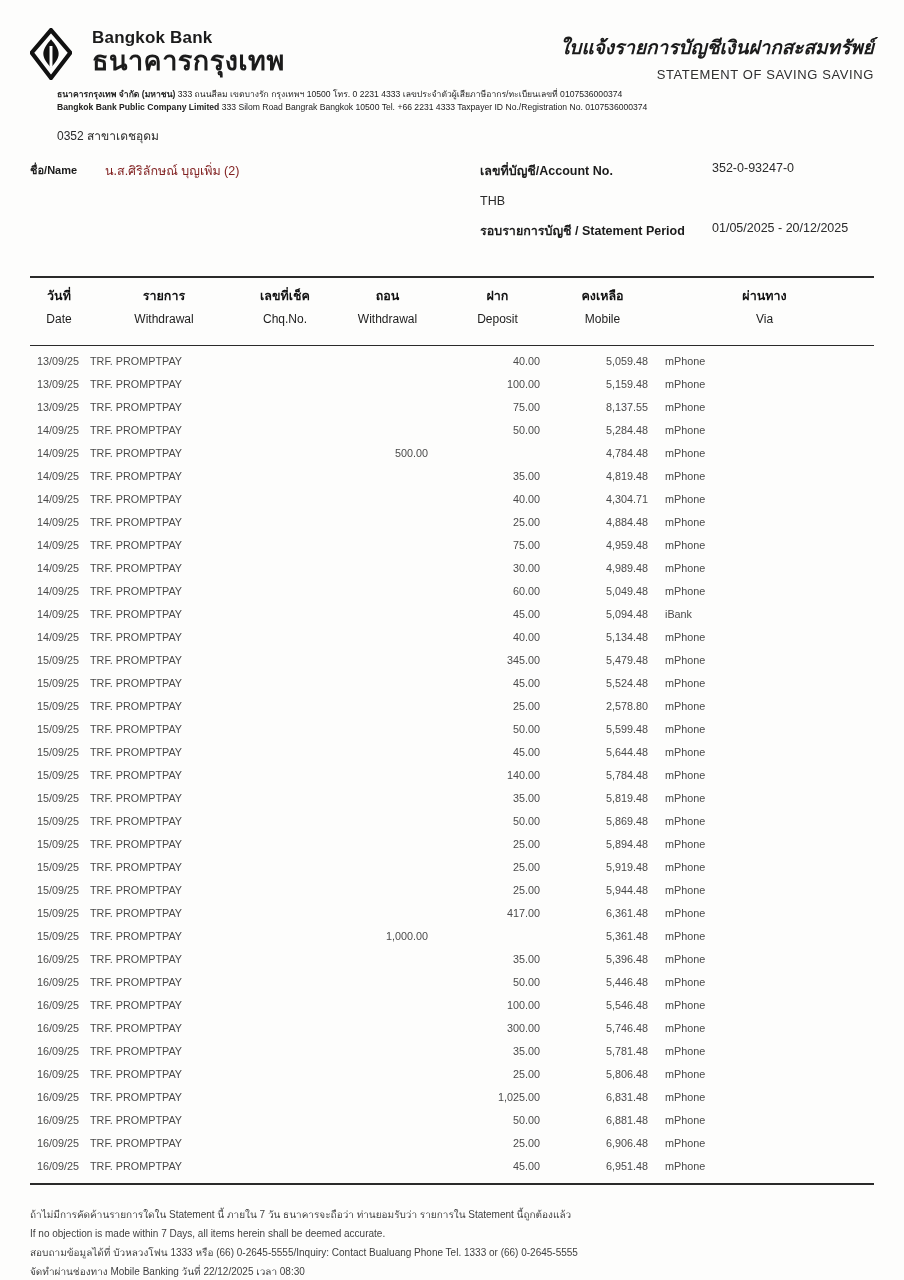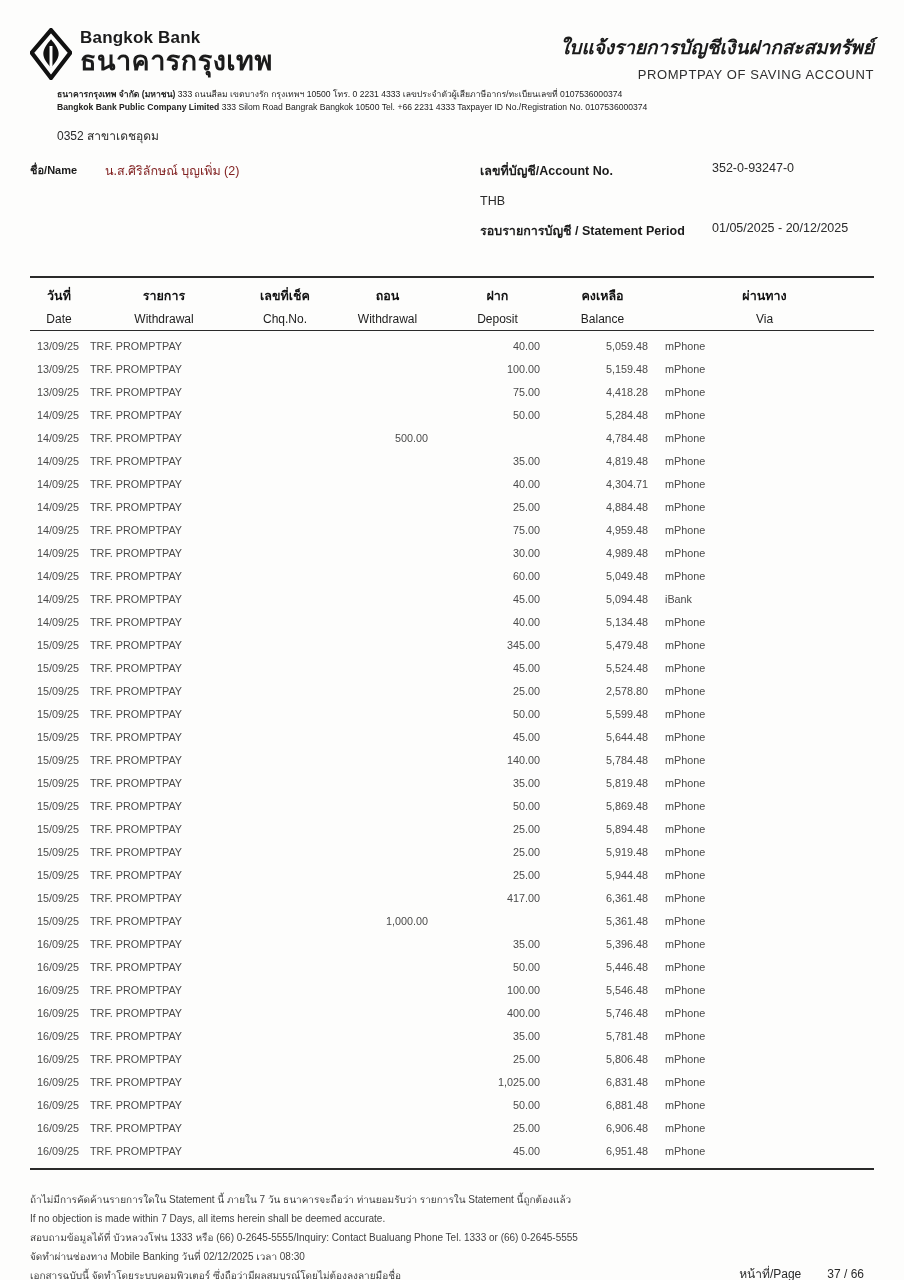--- a/index.html
+++ b/index.html
@@ -4,21 +4,21 @@
 <style>
   * { margin: 0; padding: 0; box-sizing: border-box; }
   html, body { background: #e8e8e8; }
   body { font-family: "Liberation Sans", sans-serif; }
   .page {
     width: 904px; height: 1280px; background: #fdfdfc; margin: 0 auto;
     position: relative; color: #1b1b1b; overflow: hidden;
   }
   
   .hdr { padding: 26px 30px 0 30px; display: flex; justify-content: space-between; align-items: flex-start; }
-  .brand { display: flex; align-items: flex-start; gap: 8px; }
+  .brand { display: flex; align-items: flex-start; gap: 20px; }
   .logo-box { width: 42px; height: 52px; margin-top: 2px; }
   .brand-names { display: flex; flex-direction: column; line-height: 1.05; }
   .bank-en { font-size: 17px; font-weight: bold; letter-spacing: 0.2px; margin-top: 3px; }
   .bank-th { font-size: 27px; font-weight: bold; letter-spacing: 0.5px; }
   .doc-titles { text-align: right; padding-top: 6px; }
   .doc-title-th { font-size: 19px; font-weight: bold; font-style: italic; }
   .doc-title-en { font-size: 13px; color: #2e2e2e; letter-spacing: 0.6px; margin-top: 5px; }
   .addr { margin: 6px 30px 0 57px; font-size: 8.6px; color: #222; line-height: 1.5; }
   .addr .lead { font-weight: bold; }
   .branch { margin: 12px 30px 0 57px; font-size: 12px; color: #2a2a2a; }
@@ -26,21 +26,21 @@
   .acct { margin: 16px 30px 0 30px; display: flex; }
   .acct-left { width: 450px; display: flex; }
   .acct-left .lbl { font-weight: bold; font-size: 11px; width: 75px; }
   .acct-left .val { font-size: 12.5px; color: #7f1d1d; }
   .acct-right { flex: 1; }
   .acct-row { display: flex; margin-bottom: 13px; }
   .acct-row .lbl { font-weight: bold; font-size: 12.5px; width: 232px; }
   .acct-row .val { font-size: 12.5px; color: #2a2a2a; }
   
   .tbl { margin: 22px 30px 0 30px; border-top: 2px solid #2a2a2a; border-bottom: 2px solid #2a2a2a; }
-  .thead { border-bottom: 1.5px solid #2a2a2a; padding: 8px 0 4px 0; }
+  .thead { border-bottom: 1.5px solid #2a2a2a; padding: 8px 0 19px 0; }
   .tgrid { display: grid; grid-template-columns: 58px 152px 90px 115px 105px 105px 1fr; align-items: center; }
   .th { text-align: center; }
   .th .th-th { font-size: 12.5px; font-weight: bold; color: #111; }
   .th .th-en { font-size: 12px; color: #1c1c1c; margin-top: 6px; }
   .trow { height: 23px; }
   .tcell { font-size: 10.8px; color: #4a4a4a; white-space: nowrap; overflow: hidden; }
   .tcell.c0 { padding-left: 7px; }
   .tcell.c1 { padding-left: 2px; }
   .tcell.c2 { text-align: center; }
   .tcell.c3 { text-align: right; padding-right: 17px; }
@@ -69,21 +69,21 @@
           <path d="M50 42 L50 94" stroke="#fdfdfc" stroke-width="7"></path>
         </svg>
       </div>
       <div class="brand-names">
         <span class="bank-en">Bangkok Bank</span>
         <span class="bank-th">ธนาคารกรุงเทพ</span>
       </div>
     </div>
     <div class="doc-titles">
       <div class="doc-title-th">ใบแจ้งรายการบัญชีเงินฝากสะสมทรัพย์</div>
-      <div class="doc-title-en">PROMPTPAY OF SAVING ACCOUNT</div>
+      <div class="doc-title-en">STATEMENT OF SAVING SAVING</div>
     </div>
   </div>
 
   <div class="addr">
     <div>
       <span class="lead">ธนาคารกรุงเทพ จำกัด (มหาชน)</span><span> 333 ถนนสีลม เขตบางรัก กรุงเทพฯ 10500 โทร. 0 2231 4333 เลขประจำตัวผู้เสียภาษีอากร/ทะเบียนเลขที่ 0107536000374</span>
     </div>
     <div>
       <span class="lead">Bangkok Bank Public Company Limited</span><span> 333 Silom Road Bangrak Bangkok 10500 Tel. +66 2231 4333 Taxpayer ID No./Registration No. 0107536000374</span>
     </div>
@@ -128,21 +128,21 @@
       <div class="th">
         <div class="th-th">ถอน</div>
         <div class="th-en">Withdrawal</div>
       </div>
       <div class="th">
         <div class="th-th">ฝาก</div>
         <div class="th-en">Deposit</div>
       </div>
       <div class="th">
         <div class="th-th">คงเหลือ</div>
-        <div class="th-en">Balance</div>
+        <div class="th-en">Mobile</div>
       </div>
       <div class="th">
         <div class="th-th">ผ่านทาง</div>
         <div class="th-en">Via</div>
       </div>
     </div>
     <div class="tbody">
         <div class="trow tgrid">
           <div class="tcell c0">13/09/25</div>
           <div class="tcell c1">TRF. PROMPTPAY</div>
@@ -160,21 +160,21 @@
           <div class="tcell c4">100.00</div>
           <div class="tcell c5">5,159.48</div>
           <div class="tcell c6">mPhone</div>
         </div>
         <div class="trow tgrid">
           <div class="tcell c0">13/09/25</div>
           <div class="tcell c1">TRF. PROMPTPAY</div>
           <div class="tcell c2"></div>
           <div class="tcell c3"></div>
           <div class="tcell c4">75.00</div>
-          <div class="tcell c5">4,418.28</div>
+          <div class="tcell c5">8,137.55</div>
           <div class="tcell c6">mPhone</div>
         </div>
         <div class="trow tgrid">
           <div class="tcell c0">14/09/25</div>
           <div class="tcell c1">TRF. PROMPTPAY</div>
           <div class="tcell c2"></div>
           <div class="tcell c3"></div>
           <div class="tcell c4">50.00</div>
           <div class="tcell c5">5,284.48</div>
           <div class="tcell c6">mPhone</div>
@@ -402,21 +402,21 @@
           <div class="tcell c3"></div>
           <div class="tcell c4">100.00</div>
           <div class="tcell c5">5,546.48</div>
           <div class="tcell c6">mPhone</div>
         </div>
         <div class="trow tgrid">
           <div class="tcell c0">16/09/25</div>
           <div class="tcell c1">TRF. PROMPTPAY</div>
           <div class="tcell c2"></div>
           <div class="tcell c3"></div>
-          <div class="tcell c4">400.00</div>
+          <div class="tcell c4">300.00</div>
           <div class="tcell c5">5,746.48</div>
           <div class="tcell c6">mPhone</div>
         </div>
         <div class="trow tgrid">
           <div class="tcell c0">16/09/25</div>
           <div class="tcell c1">TRF. PROMPTPAY</div>
           <div class="tcell c2"></div>
           <div class="tcell c3"></div>
           <div class="tcell c4">35.00</div>
           <div class="tcell c5">5,781.48</div>
@@ -467,21 +467,21 @@
           <div class="tcell c5">6,951.48</div>
           <div class="tcell c6">mPhone</div>
         </div>
       </div>
   </div>
 
   <div class="foot">
     <div class="foot-line">ถ้าไม่มีการคัดค้านรายการใดใน Statement นี้ ภายใน 7 วัน ธนาคารจะถือว่า ท่านยอมรับว่า รายการใน Statement นี้ถูกต้องแล้ว</div>
     <div class="foot-line">If no objection is made within 7 Days, all items herein shall be deemed accurate.</div>
     <div class="foot-line">สอบถามข้อมูลได้ที่ บัวหลวงโฟน 1333 หรือ (66) 0-2645-5555/Inquiry: Contact Bualuang Phone Tel. 1333 or (66) 0-2645-5555</div>
-    <div class="foot-line">จัดทำผ่านช่องทาง Mobile Banking วันที่ 02/12/2025 เวลา 08:30</div>
+    <div class="foot-line">จัดทำผ่านช่องทาง Mobile Banking วันที่ 22/12/2025 เวลา 08:30</div>
     <div class="foot-line">เอกสารฉบับนี้ จัดทำโดยระบบคอมพิวเตอร์ ซึ่งถือว่ามีผลสมบูรณ์โดยไม่ต้องลงลายมือชื่อ</div>
     <div class="pageno">
       <span class="plbl">หน้าที่/Page</span>
       <span class="pval">37 / 66</span>
     </div>
   </div>
 
 </div>
 
 </body></html>

